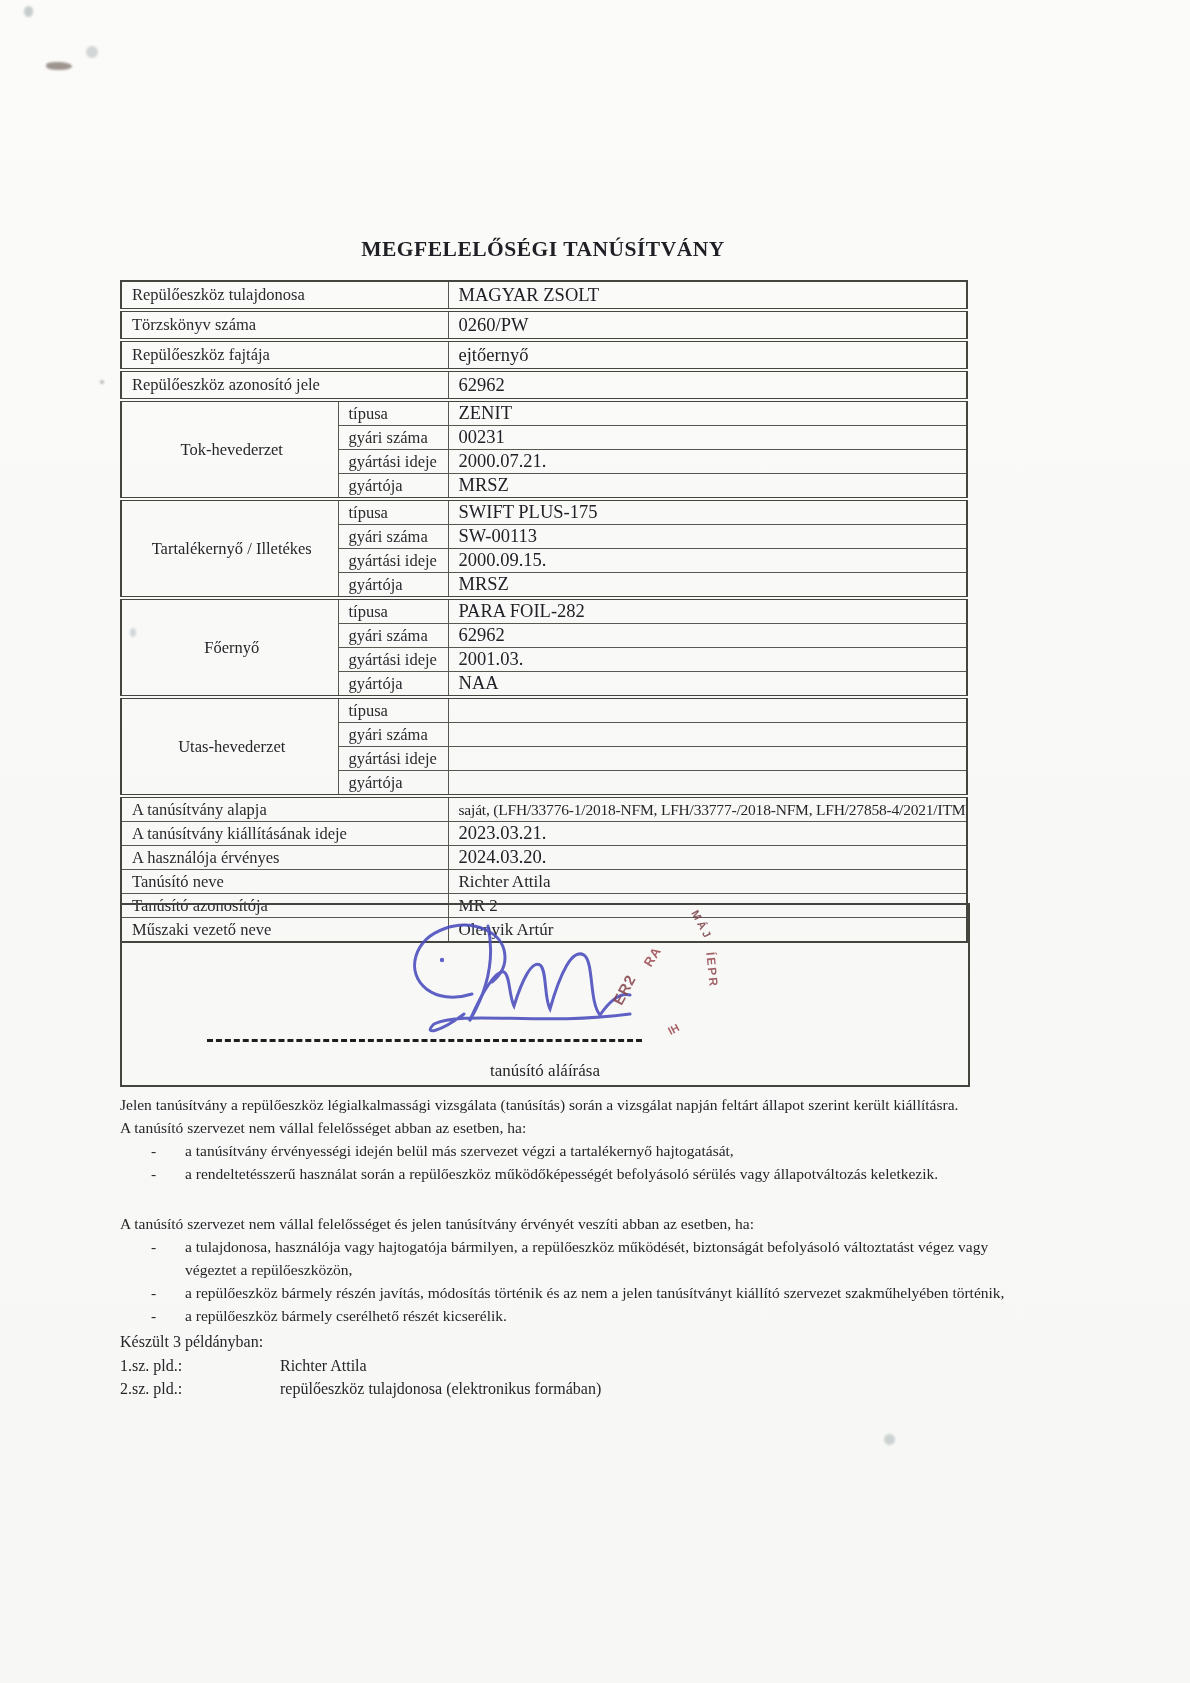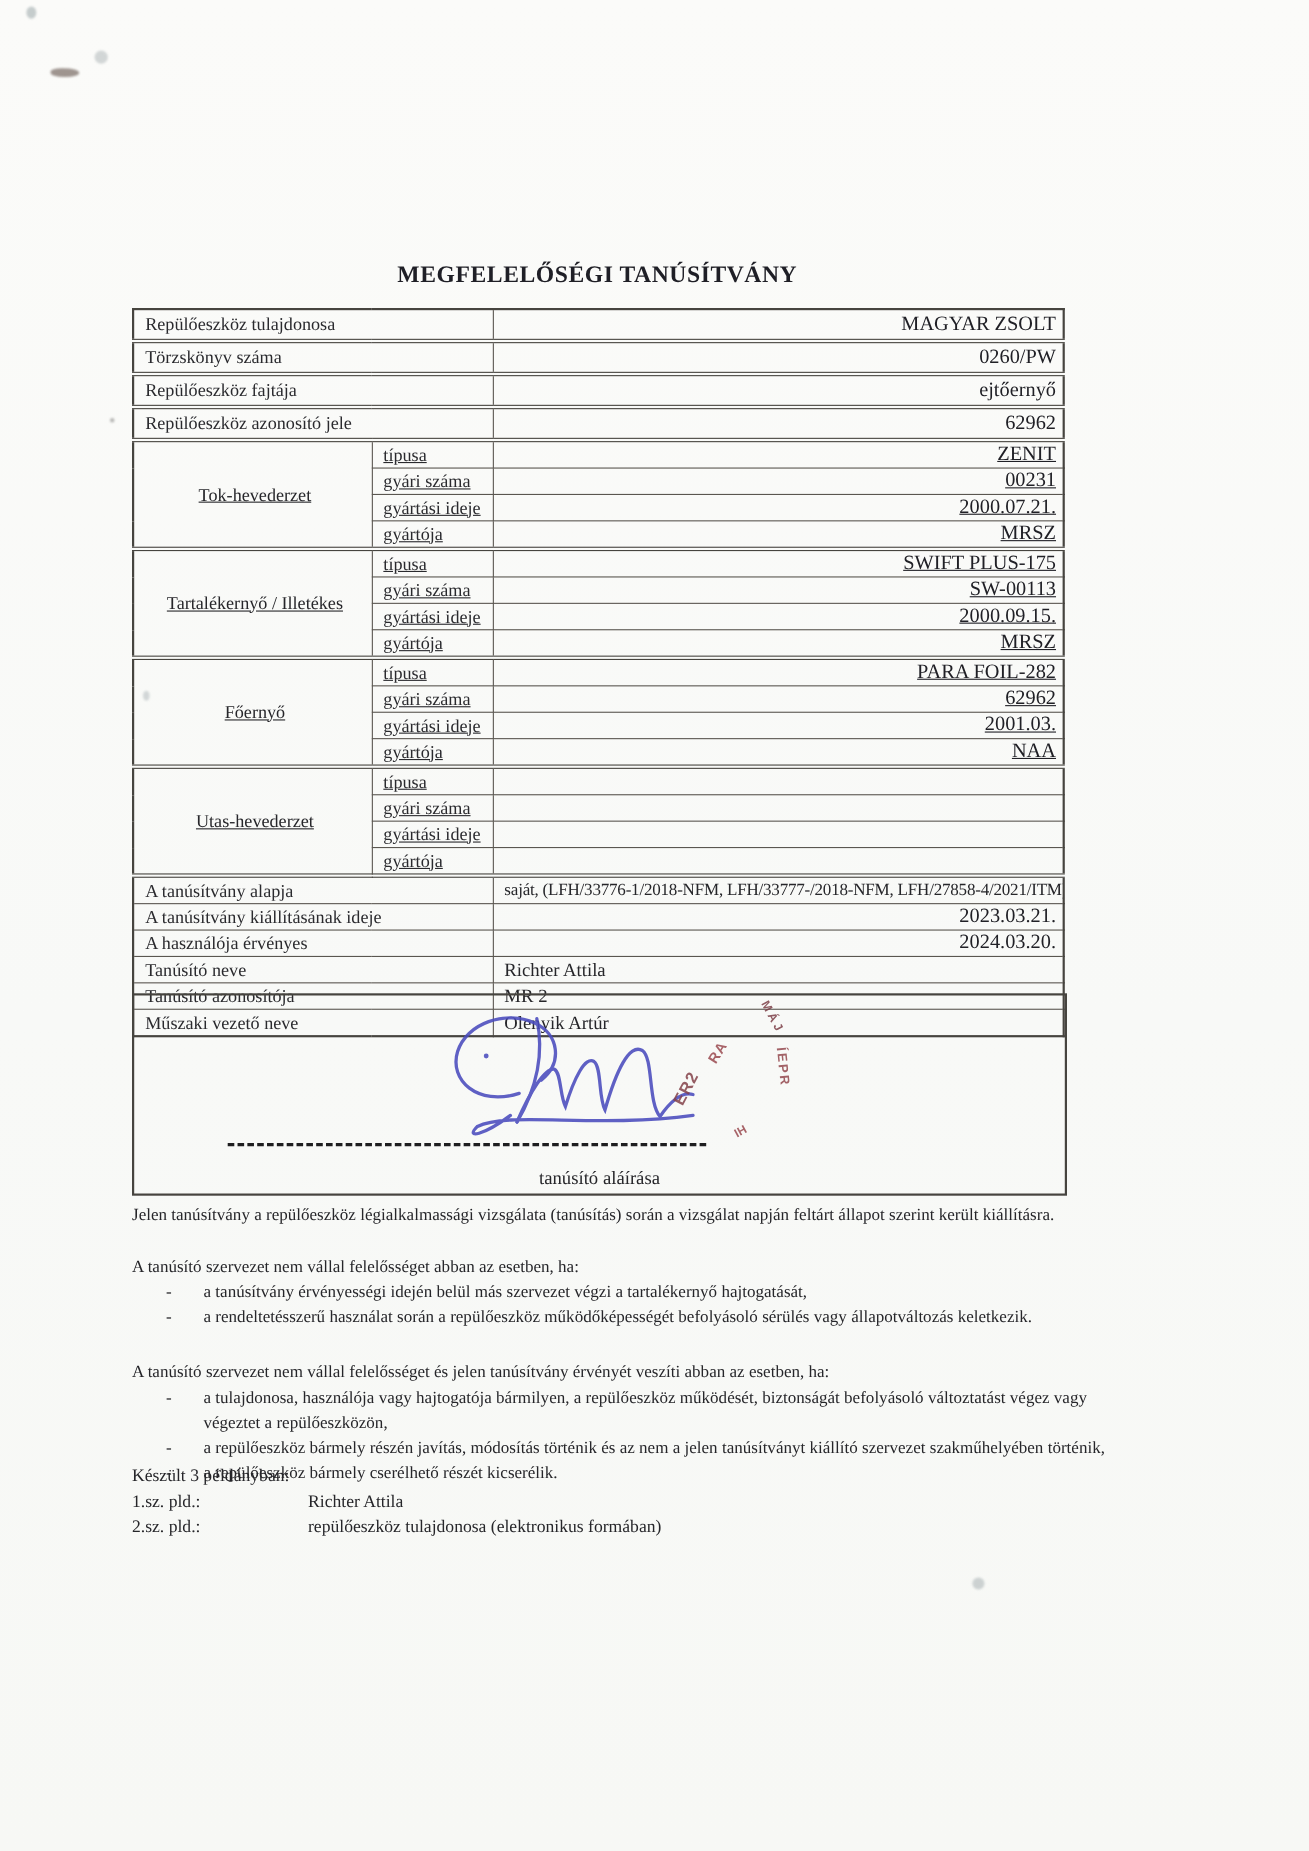--- a/index.html
+++ b/index.html
@@ -28,27 +28,27 @@
     text-align:center; font-size:21.5px; font-weight:bold; letter-spacing:.5px;
     color:#1f1f26;
   }
 
   table.cert { position:absolute; left:120px; top:280px; width:846px;
     border-collapse:collapse; table-layout:fixed; }
   table.cert { border:2px solid #46443f; }
   table.cert td { border:1px solid #5a5650; padding:1px 6px 1px 10px; overflow:hidden; white-space:nowrap; }
   col.c1 { width:217px; } col.c2 { width:110px; } col.c3 { width:519px; }
   tr.rt  td { height:24px; }
-  tr.rg  td { height:21px;text-decoration:underline; }
+  tr.rg  td { height:21px; }
   tr.rb  td { height:21px; }
   tr.sep td { border-top:4px double #46443f;margin-top:17px; }
   td.lbl  { font-size:16.5px; color:#2a2a2e; }
   td.slbl { font-size:16.5px; color:#2a2a2e; }
   td.gname{ text-align:center; font-size:16.5px; white-space:pre-line; line-height:20px; }
-  td.val-lg { font-size:18.5px; color:#202026;text-align:right; }
+  td.val-lg { font-size:18.5px; color:#202026; }
   td.val-md { font-size:17px;  color:#26262a; }
   td.val-xs { font-size:15.5px; color:#26262a; letter-spacing:-0.2px; }
 
   .sig-box { position:absolute; left:120px; top:903px; width:846px; height:180px;
     border:2px solid #46443f; }
   .sig-svg { position:absolute; left:250px; top:5px; }
   .sig-dash { position:absolute; left:85px; top:134px; width:435px;
     border-top:3px dashed #1e1e20; }
   .stamp { position:absolute; left:468px; top:0; width:140px; height:150px;
     font-family:"Liberation Sans", sans-serif; }
@@ -57,21 +57,21 @@
   .f1 { left:52px; top:44px;  transform:rotate(-58deg); font-size:13px; color:#9a4a50; letter-spacing:1px; }
   .f2 { left:18px; top:76px;  transform:rotate(-62deg); font-size:15px; color:#84424a; letter-spacing:1px; }
   .f3 { left:104px; top:58px; transform:rotate(84deg);  font-size:12px; color:#94484e; letter-spacing:2px; }
   .f4 { left:78px; top:118px; transform:rotate(-28deg); font-size:11px; color:#9a4a50; }
   .sig-caption { position:absolute; left:0; bottom:4px; width:100%; text-align:center;
     font-size:17px; color:#26262a; }
 
   .notes { position:absolute; left:120px; top:1093px; width:1050px;
     font-size:15.5px; line-height:23px; }
   .notes p { margin:0; }
-  .clause { margin-top:24px; }
+  .clause { }
   .clause2 { margin-top:27px; }
   .citem { display:flex; }
   .dash { flex:0 0 34px; margin-left:31px; }
   .itext { flex:1; }
   .itext.wrapcap { max-width:845px; }
 
   .copies { position:absolute; left:120px; top:1330px; width:900px;
     font-size:16px; line-height:23.5px; }
   .copies .crow { display:flex; }
   .copies .cno { flex:0 0 160px; }

